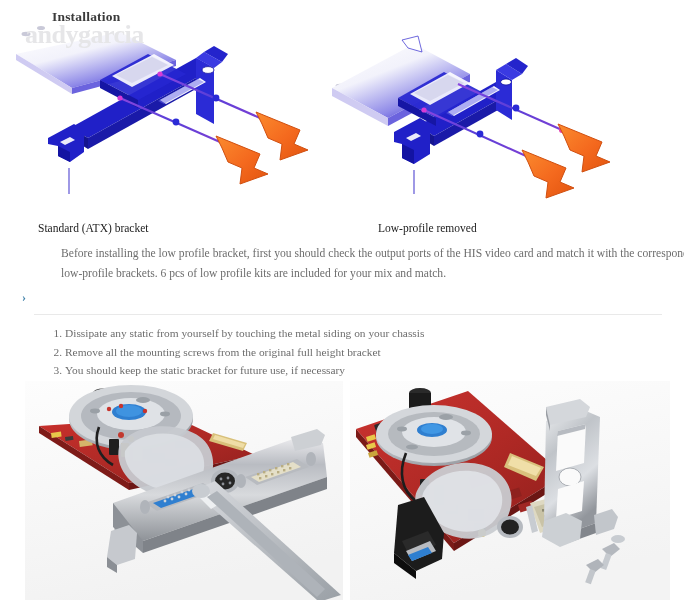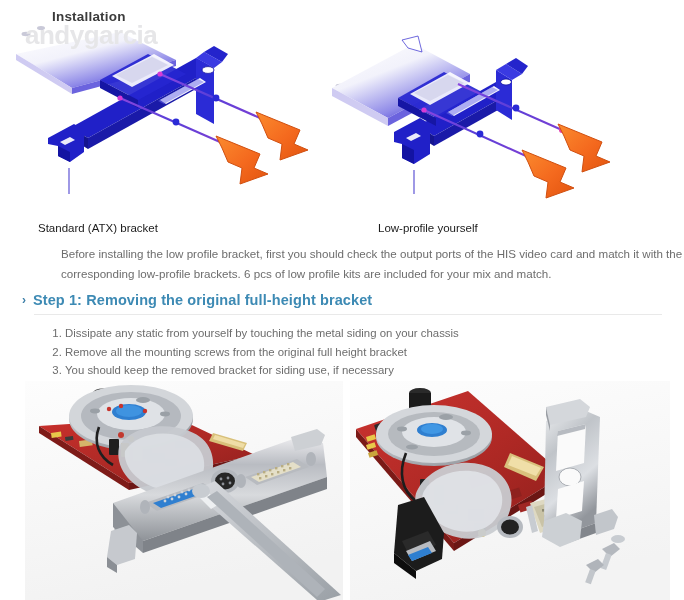--- a/index.html
+++ b/index.html
@@ -3,21 +3,21 @@
 <meta charset="utf-8">
 <style>
   * { box-sizing: border-box; }
   html, body {
     margin: 0; padding: 0;
     width: 684px; height: 600px;
     background: #ffffff;
     font-family: "Liberation Sans", sans-serif;
     overflow: hidden;
   }
-  .page { position: relative; width: 636px; height: 600px; background: #fff; }
+  .page { position: relative; width: 636px; height: 600px; background: #fff; font-family: Liberation Serif, serif; }
 
   
   .header { position: absolute; left: 0; top: 0; width: 684px; height: 44px; }
   .doc-title {
     position: absolute; left: 29px; top: 9px;
     font-size: 13.5px; font-weight: bold; color: #3b3b3b;
     letter-spacing: .2px; z-index: 5; padding-left: 23px;
   }
   .watermark-andygarcia {
     position: absolute; left: 25px; top: 20px;
@@ -246,35 +246,34 @@
           <g>
             <polygon points="192,124 236,142 230,156 244,162 216,172 218,156 204,150 198,136" fill="url(#arrB)" stroke="#d04f10" stroke-width="1"></polygon>
           </g>
         </g>
 
         <line x1="84" y1="144" x2="84" y2="168" stroke="#6b62d8" stroke-width="1.3"></line>
       </svg>
     </div>
 
     <div class="fig-caption cap-left">Standard (ATX) bracket</div>
-    <div class="fig-caption cap-right">Low-profile yourself</div>
+    <div class="fig-caption cap-right">Low-profile removed</div>
   </div>
 
   <p class="intro">Before installing the low profile bracket, first you should check the output ports of the HIS video card and match it with the corresponding low-profile brackets. 6 pcs of low profile kits are included for your mix and match.</p>
 
   <div class="step-head">
     <span class="chev">›</span>
-    <span class="step-title">Step 1: Removing the original full-height bracket</span>
   </div>
   <div class="step-rule"></div>
 
   <ol class="steps">
     <li>Dissipate any static from yourself by touching the metal siding on your chassis</li>
     <li>Remove all the mounting screws from the original full height bracket</li>
-    <li>You should keep the removed bracket for siding use, if necessary</li>
+    <li>You should keep the static bracket for future use, if necessary</li>
   </ol>
 
   <div class="photos">
 
     <div class="photo left">
       <svg width="318" height="219" viewBox="0 0 318 219">
         <defs>
           <linearGradient id="bgL" x1="0" y1="0" x2="0.3" y2="1">
             <stop offset="0%" stop-color="#fdfdfd"></stop>
               <stop offset="100%" stop-color="#f2f2f2"></stop>

